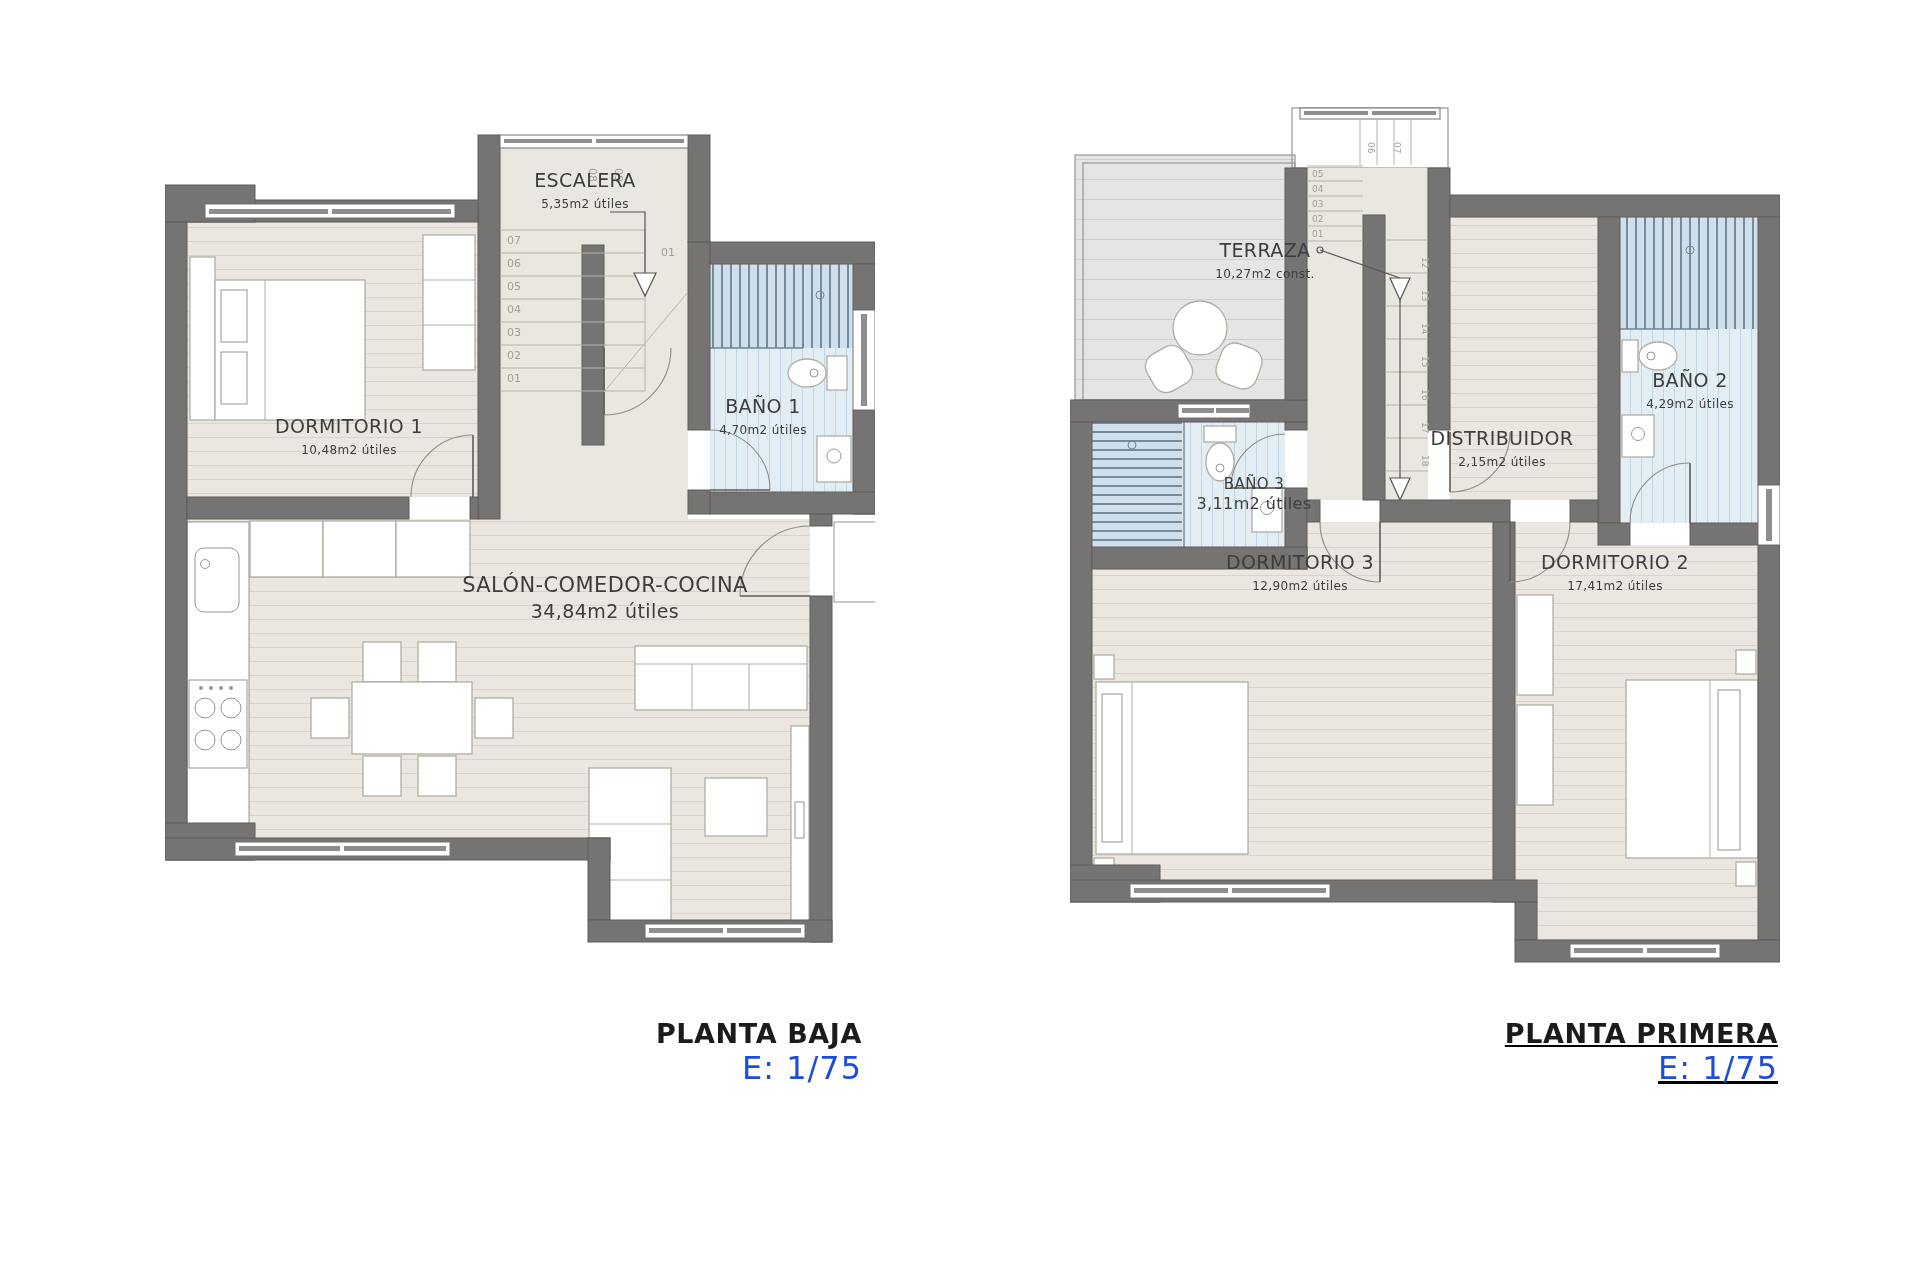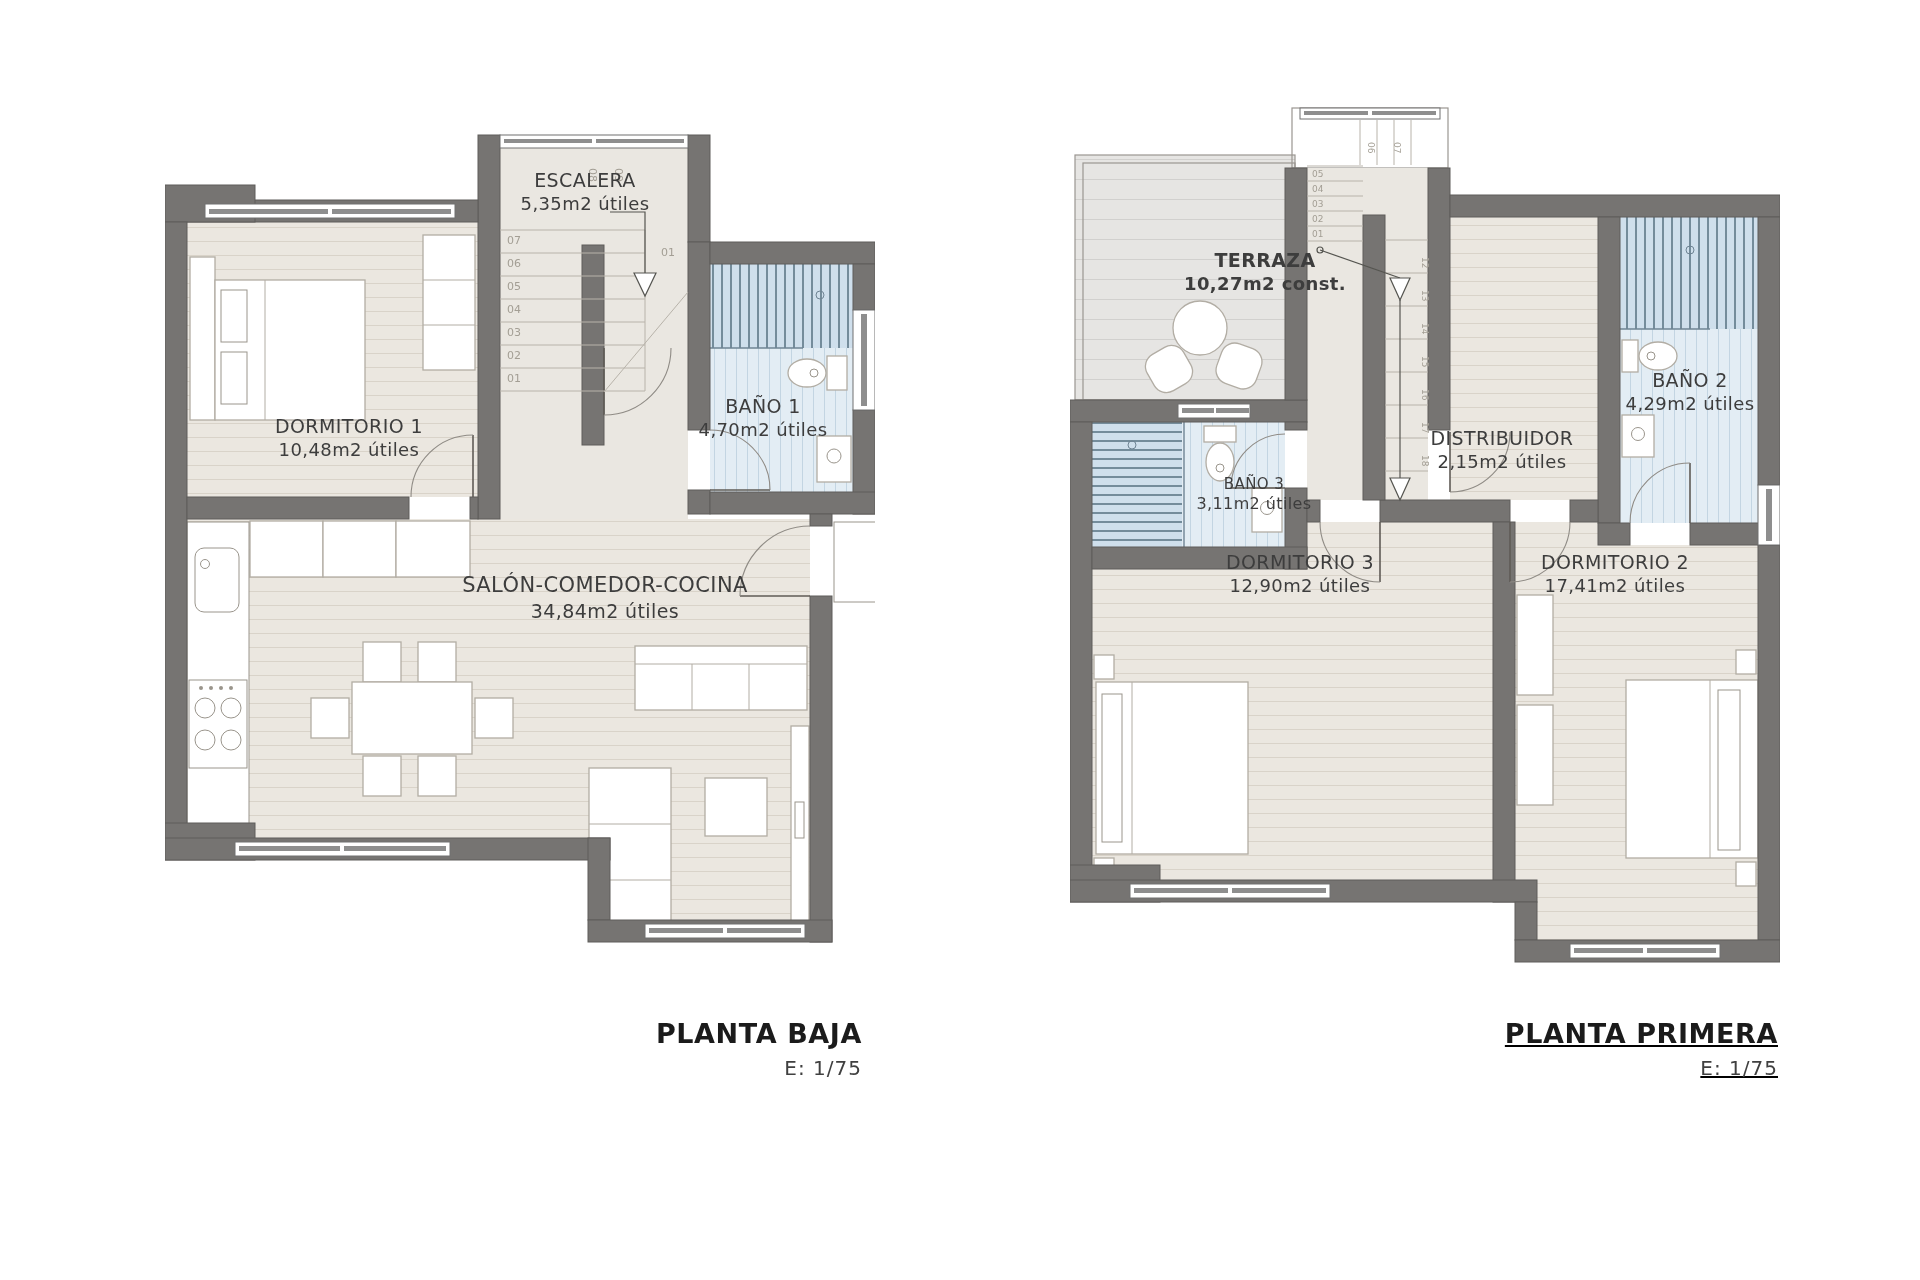--- a/index.html
+++ b/index.html
@@ -3,30 +3,30 @@
 <meta charset="utf-8">
 <style>
   html,body{margin:0;padding:0;background:#ffffff;}
   #canvas{position:relative;width:1920px;height:1280px;background:#ffffff;overflow:hidden;
           font-family:"DejaVu Sans",sans-serif;}
   .plan{position:absolute;}
   .plan svg{display:block;}
   .rlabel{position:absolute;transform:translateX(-50%);text-align:center;color:#3d3d3d;
           letter-spacing:.4px;white-space:nowrap;line-height:24px;}
   .rlabel .nm{display:block;font-size:19px;}
-  .rlabel .ar{display:block;font-size:18px;}
+  .rlabel .ar{display:block;font-size:12px;}
   .rlabel.lg{line-height:26px;}
   .rlabel.lg .nm{font-size:21px;text-align:center;}
   .rlabel.lg .ar{font-size:19px;}
   .rlabel.sm{line-height:20px;margin-left:36px;}
   .rlabel.sm .nm{font-size:15px;}
   .rlabel.sm .ar{font-size:16px;}
   .ptitle{position:absolute;text-align:right;}
   .ptitle .t{display:block;font-size:27px;font-weight:bold;color:#1b1b1b;letter-spacing:.6px;}
-  .ptitle .s{display:block;font-size:20px;color:#404040;margin-top:7px;letter-spacing:1px;}
+  .ptitle .s{display:block;font-size:32px;color:#1d4ed8;letter-spacing:1px;}
   
   .wall{fill:#767472;stroke:#5e5c5a;stroke-width:1;}
   .win{fill:#ffffff;stroke:#707070;stroke-width:1;}
   .bar{fill:#8e8e8e;}
   .furn{fill:#ffffff;stroke:#b2ada4;stroke-width:1.3;}
   .furn2{fill:#ffffff;stroke:#9a958c;stroke-width:1;}
   .arc{fill:none;stroke:#8f8b85;stroke-width:1.1;}
   .leaf{stroke:#5f5b56;stroke-width:1.6;}
   .tread{stroke:#b8b3aa;stroke-width:1;}
   .thin{fill:none;stroke:#9a9691;stroke-width:1.2;}
@@ -407,21 +407,21 @@
         <text class="snum2" x="298" y="42" transform="rotate(90 298 42)">06</text>
         <text class="snum2" x="324" y="42" transform="rotate(90 324 42)">07</text>
         <circle cx="250" cy="150" r="3" fill="none" stroke="#555550" stroke-width="1.2"></circle>
         <line class="dirline" x1="250" y1="150" x2="330" y2="178"></line>
         <polygon class="tri" points="320,178 340,178 330,200"></polygon>
         <line class="dirline" x1="330" y1="200" x2="330" y2="378"></line>
         <polygon class="tri" points="320,378 340,378 330,400"></polygon>
       </g>
     </svg>
 
-    <div class="rlabel" style="left:195px;top:148px;font-weight:bold;">
+    <div class="rlabel" style="left:195px;top:138px;">
       <span class="nm">TERRAZA</span>
       <span class="ar">10,27m2 const.</span>
     </div>
     <div class="rlabel" style="left:620px;top:268px;">
       <span class="nm">BAÑO 2</span>
       <span class="ar">4,29m2 útiles</span>
     </div>
     <div class="rlabel sm" style="left:148px;top:374px;">
       <span class="nm">BAÑO 3</span>
       <span class="ar">3,11m2 útiles</span>

